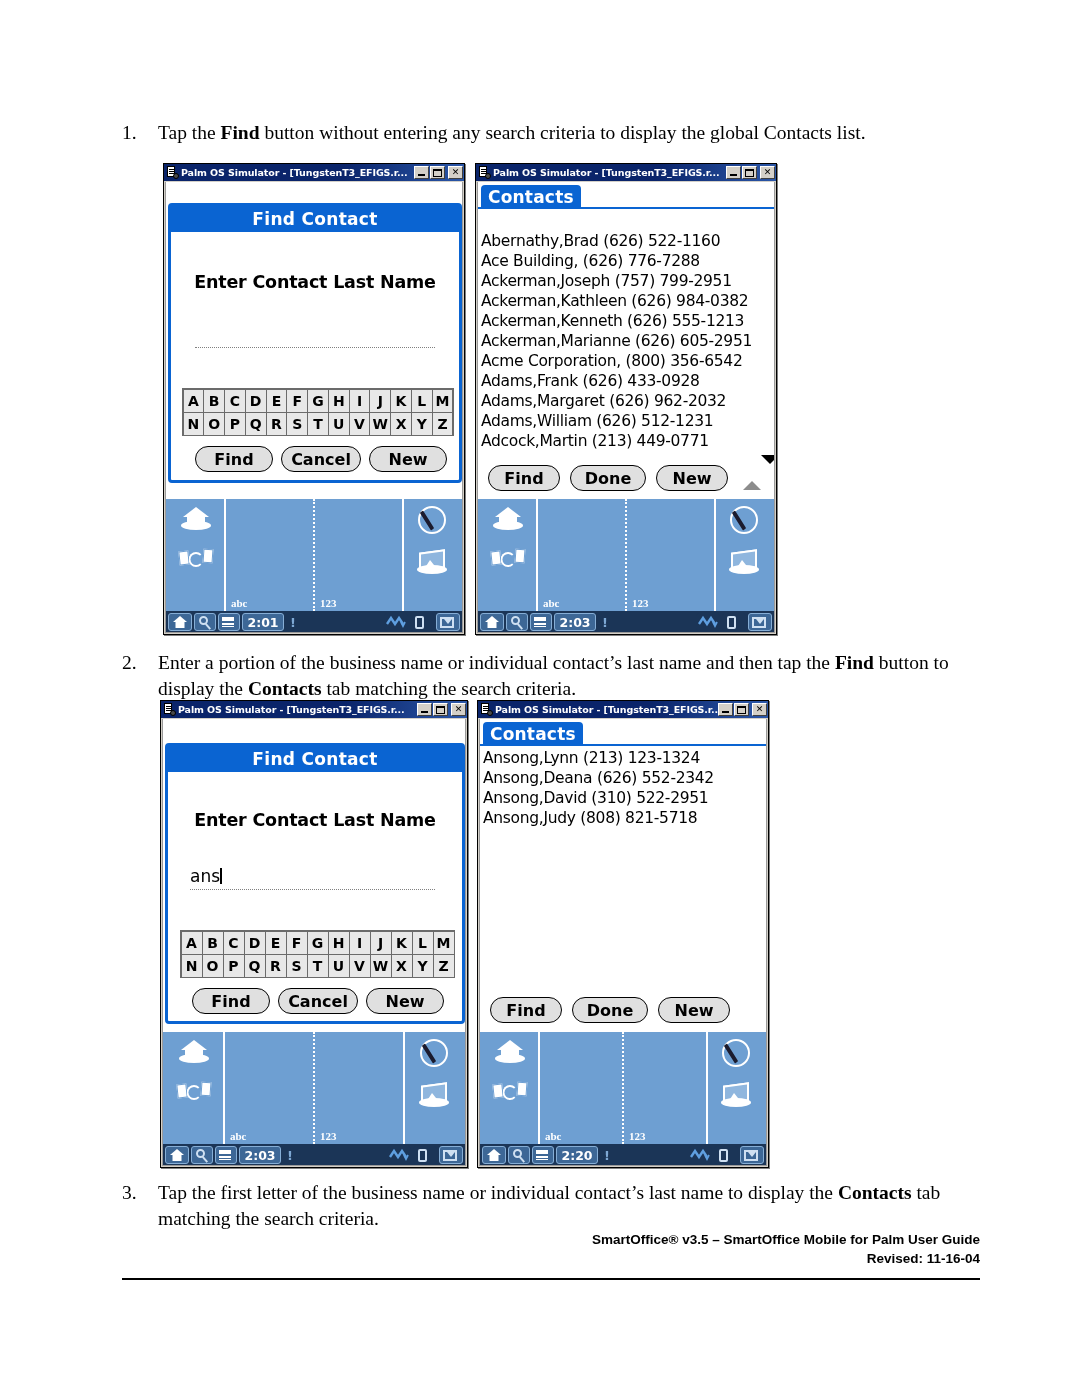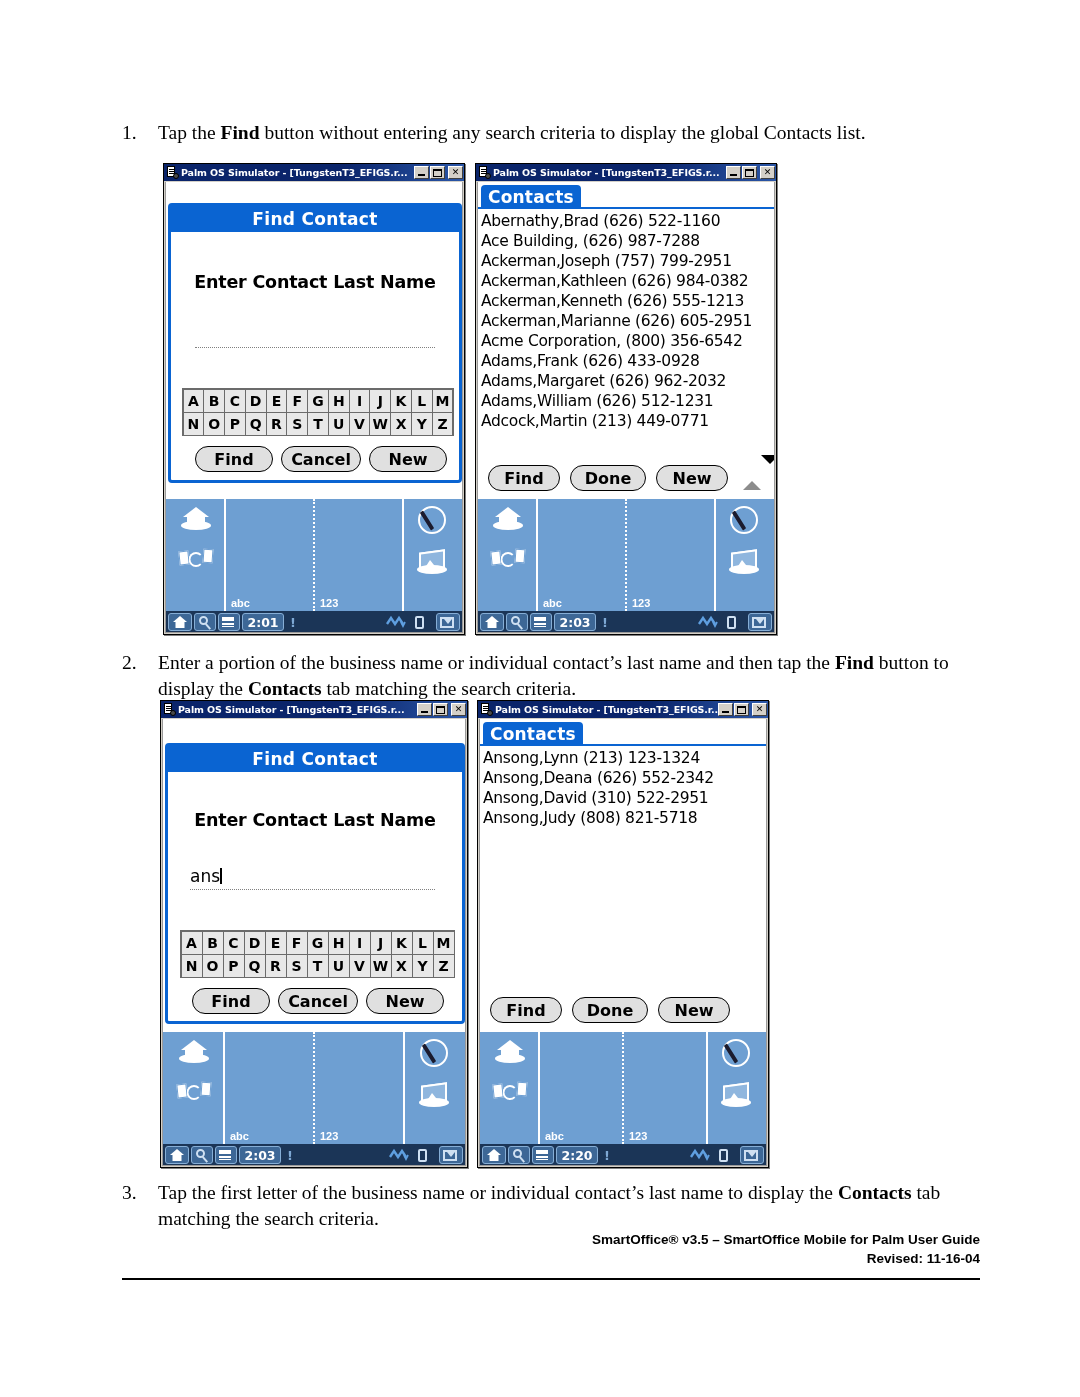--- a/index.html
+++ b/index.html
@@ -275,21 +275,21 @@
   .gf-abc, .gf-123 {
     flex: 1 1 0;
     position: relative;
   }
   .gf-abc { border-right: 2px dotted #fff; }
   .gf-label {
     position: absolute;
     bottom: 2px;
     left: 5px;
     color: #fff;
-    font-family: Liberation Sans, sans-serif;
+    font-family: Liberation Serif, serif;
     font-weight: bold;
   }
   
   .ic-house { position:absolute; }
   .ic-house .roof {
     position:absolute; left:50%; top:0; transform:translateX(-50%);
     width:0;height:0;border-left:13px solid transparent;border-right:13px solid transparent;
     border-bottom:10px solid #fff;
   }
   .ic-house .base {
@@ -619,22 +619,22 @@
     </span>
   </div>
 
   <div class="screen" style="position:absolute; left:1px; top:18px; width:298px; height:451px;">
 
     <div class="ct-tabbar" style="top:0px; height:27px;">
       <div class="ct-tab" style="top:3px; height:24px; font-size:17px;">Contacts</div>
     </div>
 
     <div class="ct-list" style="top:30px;">
-      <div class="ct-row" style="font-size:15.5px; padding:0 0 0 3px; height:20px;">Abernathy,Brad (626)  522-1160</div>
-      <div class="ct-row" style="font-size:15.5px; padding:0 0 0 3px; height:20px;">Ace Building,  (626) 987-7288</div>
+      <div class="ct-row" style="font-size:15.5px; padding:0 0 0 3px; height:20px;margin-top:20px;">Abernathy,Brad (626)  522-1160</div>
+      <div class="ct-row" style="font-size:15.5px; padding:0 0 0 3px; height:20px;">Ace Building,  (626) 776-7288</div>
       <div class="ct-row" style="font-size:15.5px; padding:0 0 0 3px; height:20px;">Ackerman,Joseph (757)  799-2951</div>
       <div class="ct-row" style="font-size:15.5px; padding:0 0 0 3px; height:20px;">Ackerman,Kathleen (626) 984-0382</div>
       <div class="ct-row" style="font-size:15.5px; padding:0 0 0 3px; height:20px;">Ackerman,Kenneth (626) 555-1213</div>
       <div class="ct-row" style="font-size:15.5px; padding:0 0 0 3px; height:20px;">Ackerman,Marianne (626)  605-2951</div>
       <div class="ct-row" style="font-size:15.5px; padding:0 0 0 3px; height:20px;">Acme Corporation, (800) 356-6542</div>
       <div class="ct-row" style="font-size:15.5px; padding:0 0 0 3px; height:20px;">Adams,Frank (626) 433-0928</div>
       <div class="ct-row" style="font-size:15.5px; padding:0 0 0 3px; height:20px;">Adams,Margaret (626) 962-2032</div>
       <div class="ct-row" style="font-size:15.5px; padding:0 0 0 3px; height:20px;">Adams,William (626) 512-1231</div>
       <div class="ct-row" style="font-size:15.5px; padding:0 0 0 3px; height:20px;">Adcock,Martin (213) 449-0771</div>
     </div>

